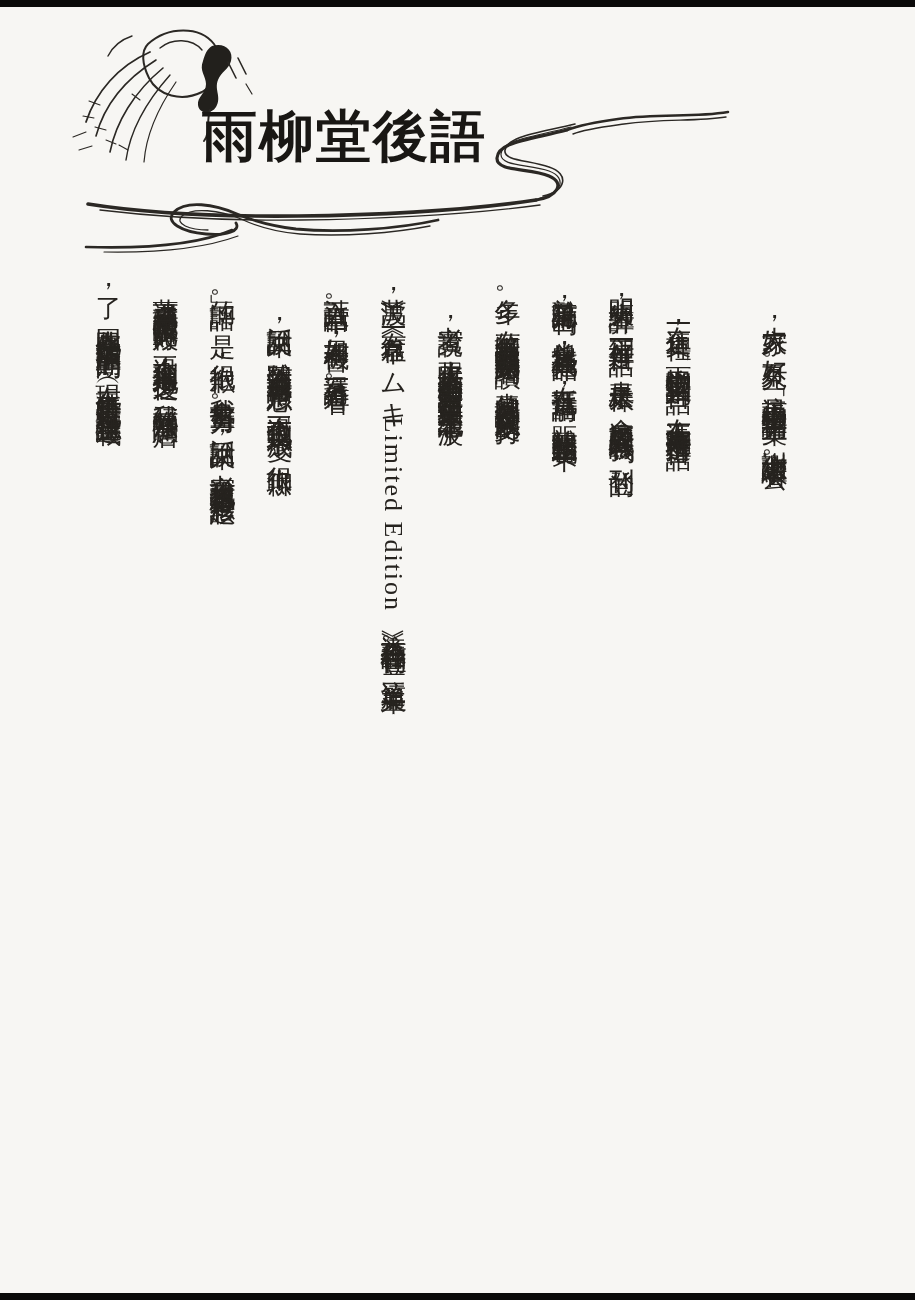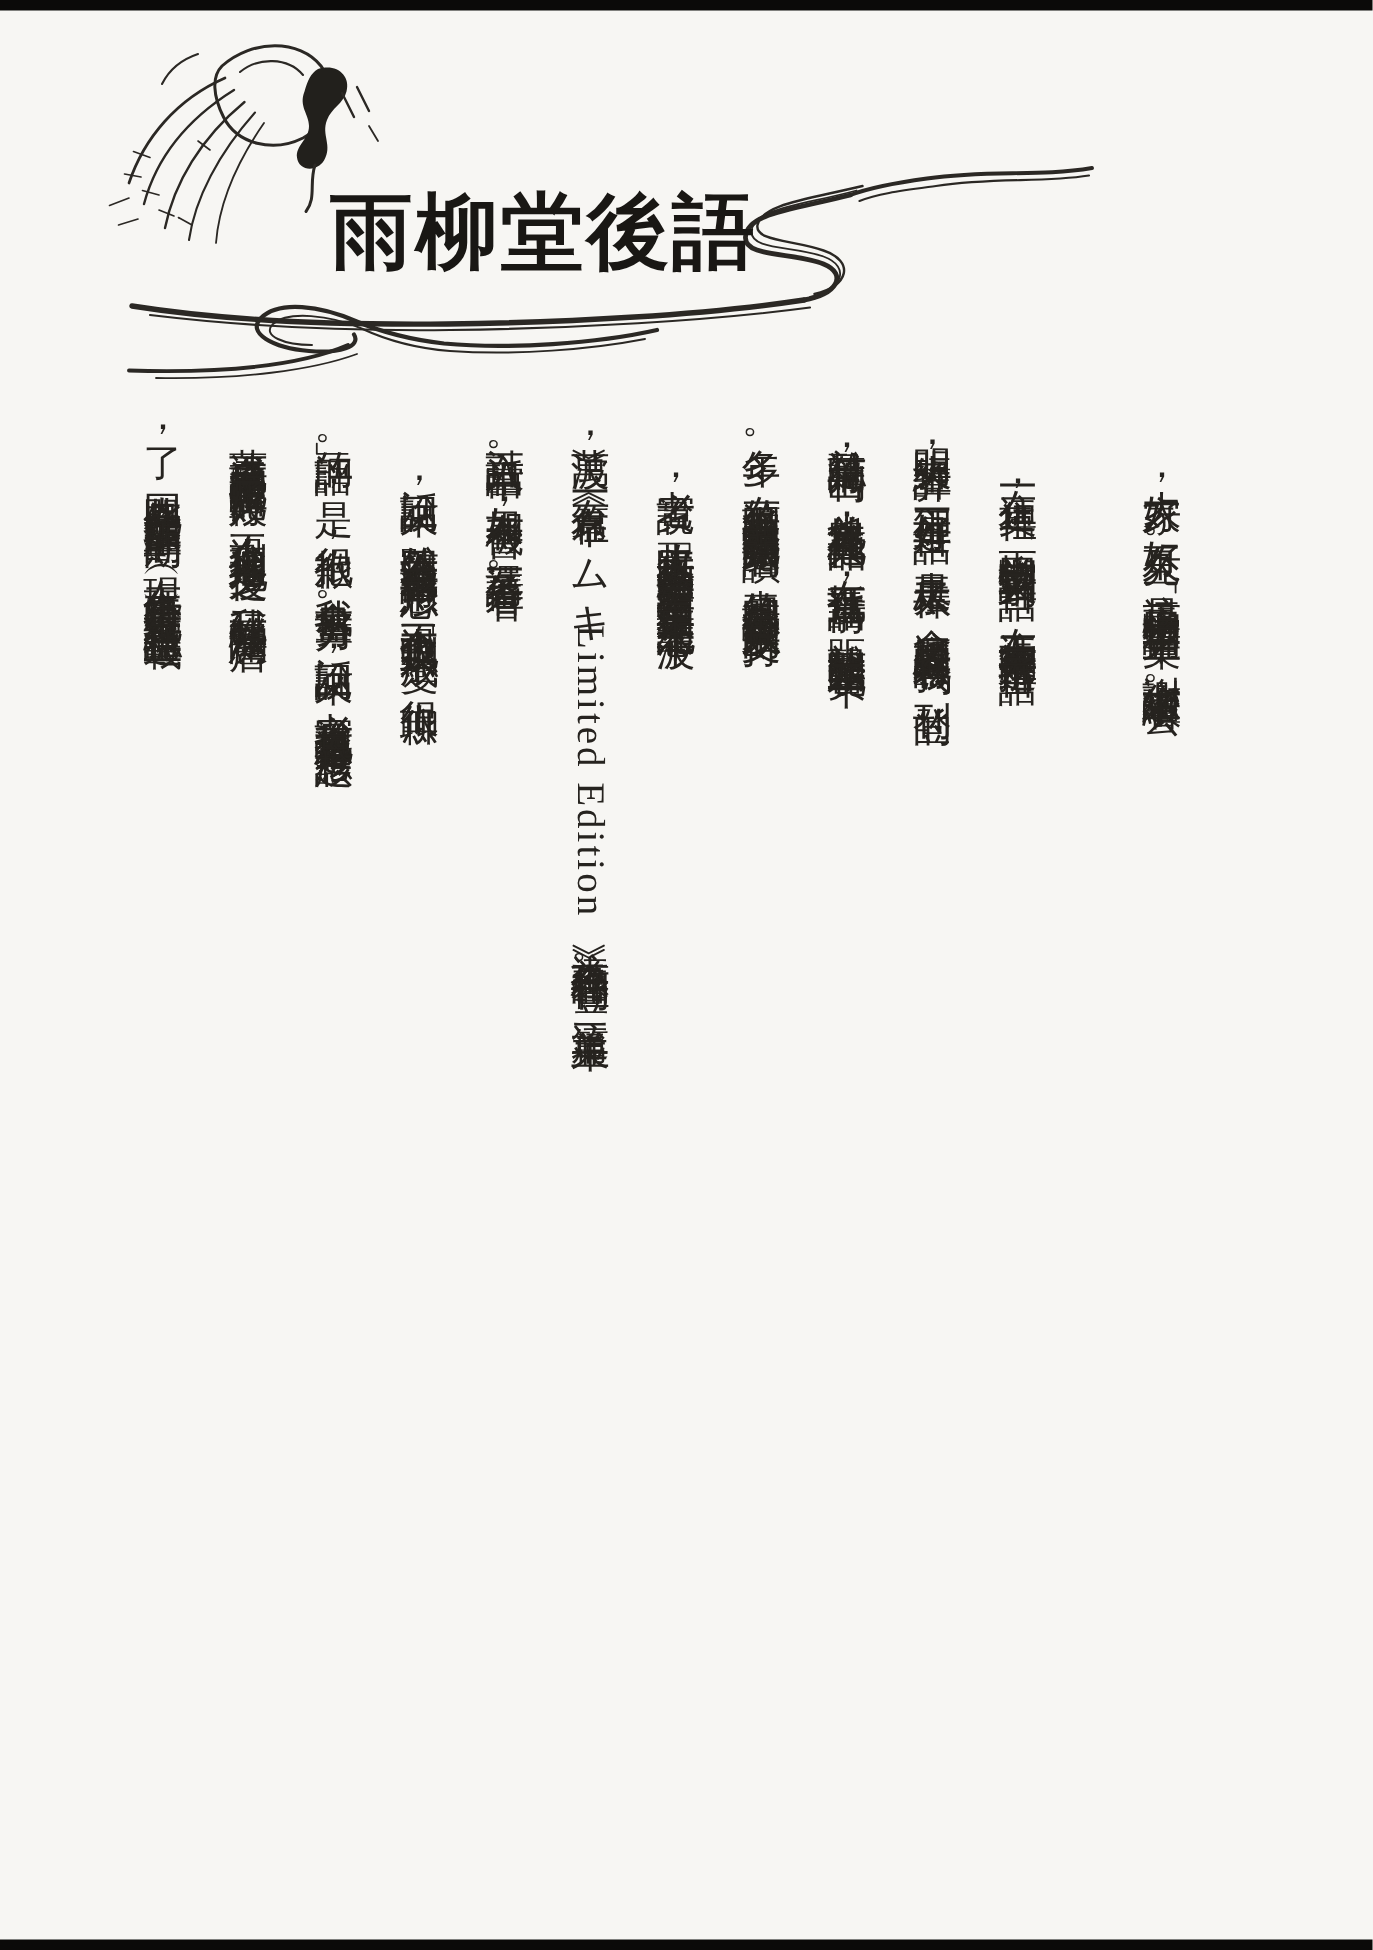--- a/index.html
+++ b/index.html
@@ -14,21 +14,21 @@
     font-family:"Liberation Serif","DejaVu Serif",serif;
     overflow:hidden;
   }
   .page{position:relative;width:915px;height:1300px;}
   .scan-bar{position:absolute;left:0;width:915px;background:var(--bar);}
   .scan-bar.top{top:0;height:7px;}
   .scan-bar.bottom{bottom:0;height:7px;}
   .header{position:absolute;top:0;left:0;width:915px;height:270px;}
   .header svg{position:absolute;top:0;left:0;}
   .page-title{
-    position:absolute;left:202px;top:100px;margin:18px;
+    position:absolute;left:202px;top:100px;margin:0;
     font-size:55px;font-weight:700;letter-spacing:2px;
     color:#191714;
     font-family:"Liberation Serif","DejaVu Serif",serif;
     white-space:nowrap;
   }
   .text-block{
     position:absolute;top:278px;right:122px;height:1016px;
     writing-mode:vertical-rl;
     -webkit-writing-mode:vertical-rl;
     text-orientation:mixed;

